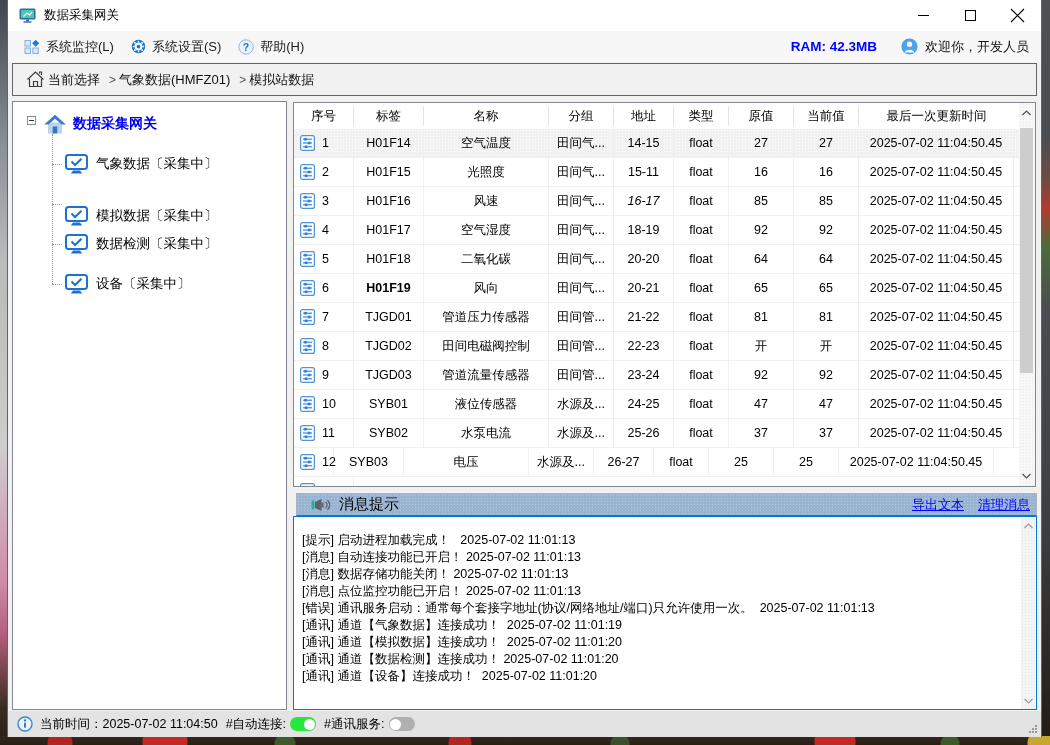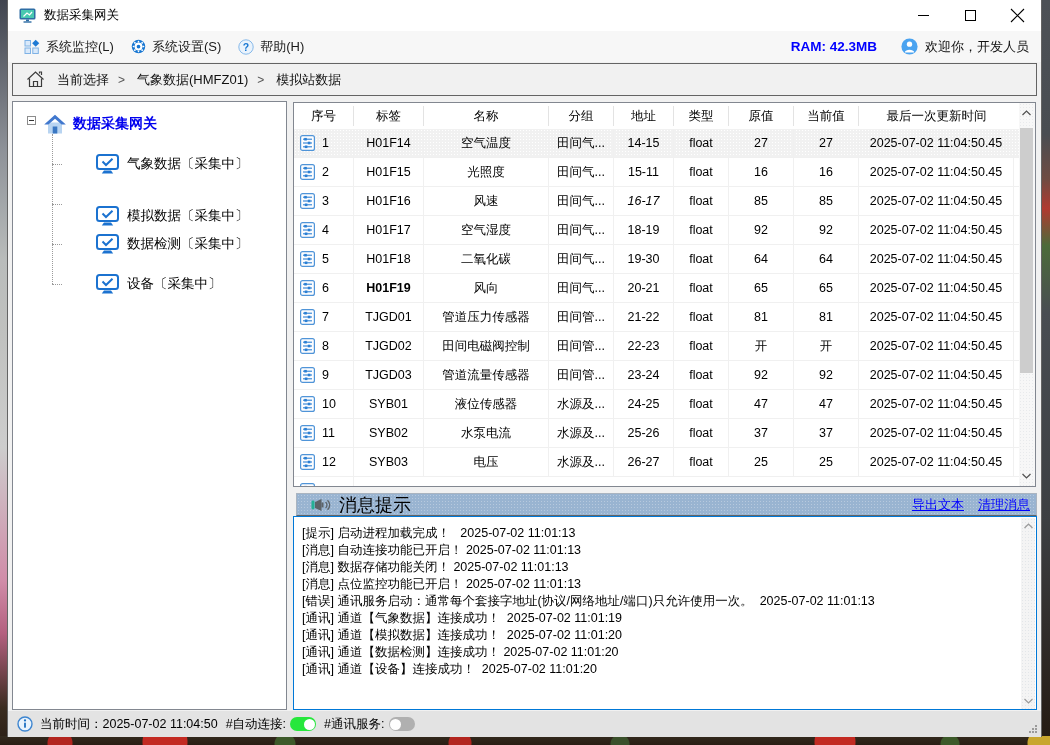--- a/index.html
+++ b/index.html
@@ -31,48 +31,48 @@
 .menu-item{display:flex;align-items:center;height:100%;padding:0 4px;}
 .menu-item .mi-label{font-size:13px;color:#1a1a1a;margin-left:6px;}
 #menu-left{display:flex;align-items:center;padding-left:12px;gap:9px;height:100%;}
 .menu-right{position:absolute;right:12px;top:0;height:31px;display:flex;align-items:center;}
 .ram-text{color:#0000ff;font-weight:bold;font-size:13.5px;}
 .welcome-wrap{display:flex;align-items:center;margin-left:24px;font-family:Liberation Mono, monospace;}
 .welcome-text{font-size:13px;color:#111;margin-left:7px;}
 
 .breadcrumb{position:absolute;left:4px;top:63px;width:1025px;height:33px;border:1px solid #646464;background:#f1f1f1;display:flex;align-items:center;}
 .bc-home{margin-left:13px;}
-.bc-item{font-size:13px;color:#111;margin-left:12px;}
+.bc-item{font-size:13px;color:#111;margin-left:3px;}
 .bc-sep{font-size:12px;color:#555;margin-left:9px;}
 
 .treepanel{position:absolute;left:4px;top:101px;width:275px;height:609px;background:#fff;border:1px solid #828790;overflow:hidden;}
 .tree-root-row{position:absolute;left:0;top:10px;width:100%;height:24px;display:flex;align-items:center;}
 .tree-expander{position:absolute;left:14px;top:4px;width:9px;height:9px;border:1px solid #8c8c8c;background:#fff;}
 .tree-expander::after{content:"";position:absolute;left:1px;top:3px;width:5px;height:1px;background:#333;}
 .tree-root-label{position:absolute;left:60px;font-size:14px;font-weight:bold;color:#0000ee;}
-.tree-item{position:absolute;left:52px;height:26px;display:flex;align-items:center;margin-left:31px;}
+.tree-item{position:absolute;left:52px;height:26px;display:flex;align-items:center;}
 .tree-item-label{font-size:13.5px;color:#000;margin-left:8px;}
 .tree-vline{position:absolute;left:39px;width:1px;border-left:1px dotted #9a9a9a;}
 .tree-hline{position:absolute;height:1px;border-top:1px dotted #9a9a9a;width:10px;left:39px;}
 
 .datatable{position:absolute;left:285px;top:102px;width:743px;height:385px;background:#fff;border:1px solid #828790;overflow:hidden;}
 .thead{display:flex;height:26px;align-items:center;background:#fff;}
 .th{font-size:12.5px;color:#000;text-align:center;height:20px;line-height:20px;border-right:1px solid #e3e3e3;}
 .th:last-child{border-right:none;}
 .trow{display:flex;height:29px;align-items:center;background:#fff;border-bottom:1px solid #f0f0f0;}
 .trow.hot{background-color:#f1f1f1;background-image:radial-gradient(#fff .7px, transparent .8px);background-size:3px 3px;}
 .td{font-size:12.5px;color:#000;text-align:center;height:100%;display:flex;align-items:center;justify-content:center;border-right:1px solid #f0f0f0;}
 .td.c1{justify-content:flex-start;padding-left:6px;}
 .td .seq-num{margin-left:7px;}
 .vscroll{position:absolute;right:0;top:0;width:16px;height:383px;background-color:#f7f7f7;background-image:radial-gradient(#e8eaec .7px, transparent .8px);background-size:3px 3px;}
 .vscroll .thumb{position:absolute;left:1px;width:13px;background:#cdcdcd;}
 .chev{position:absolute;left:2px;width:11px;height:8px;}
 
 .msgheader{position:absolute;left:288px;top:493px;width:741px;height:23px;background-color:#99b4d1;background-image:radial-gradient(#b7c9de .7px, transparent .8px);background-size:3px 3px;border:1px solid #aab4c0;border-bottom:1px solid #646464;display:flex;align-items:center;}
-.msg-title{font-size:18px;color:#000;margin-left:8px;}
+.msg-title{font-size:15px;color:#000;margin-left:8px;}
 .msg-links{position:absolute;right:6px;display:flex;gap:14px;}
 .msg-link{font-size:13px;color:#0000ff;text-decoration:underline;cursor:pointer;}
 
 .msglist{position:absolute;left:285px;top:516px;width:744px;height:194px;background:#fff;border:1px solid #0078d7;overflow:hidden;}
 .msg-line{font-size:12.5px;color:#000;line-height:17px;padding-left:8px;white-space:pre;}
 .msglist .msg-scroll{position:absolute;right:1px;top:1px;width:14px;height:191px;background-color:#f4f4f4;background-image:radial-gradient(#e3e6e9 .7px, transparent .8px);background-size:3px 3px;}
 
 .statusbar{position:absolute;left:0;top:711px;width:100%;height:26px;background:#e3e3e3;display:flex;align-items:center;}
 .sb-text{font-size:12.5px;color:#000;}
 .toggle{position:relative;border-radius:7px;width:26px;height:14px;}
@@ -384,21 +384,21 @@
                   <rect x="7.8" y="6.7" width="2.6" height="2.6"></rect>
                   <rect x="4.8" y="10.5" width="2.6" height="2.6"></rect>
                 </g>
               </svg>
             </span>
             <span class="seq-num">5</span>
           </div>
           <div class="td c2" style="width: 70px;">H01F18</div>
           <div class="td c3" style="width: 125px;">二氧化碳</div>
           <div class="td c4" style="width: 65px;">田间气...</div>
-          <div class="td c5" style="width: 60px;">19-30</div>
+          <div class="td c5" style="width: 60px;">20-20</div>
           <div class="td c6" style="width: 55px;">float</div>
           <div class="td c7" style="width: 65px;">64</div>
           <div class="td c8" style="width: 65px;">64</div>
           <div class="td c9" style="width: 155px;">2025-07-02 11:04:50.45</div>
         </div>
         <div class="trow">
           <div class="td c1" style="width: 60px;">
             <span style="display:flex">
               <svg width="15" height="16" viewBox="0 0 15 16">
                 <rect x="0.6" y="0.6" width="13.8" height="14.8" rx="2" fill="#fdfdfe" stroke="#4f94d8" stroke-width="1.2"></rect>
@@ -559,21 +559,21 @@
           <div class="td c2" style="width: 70px;">SYB02</div>
           <div class="td c3" style="width: 125px;">水泵电流</div>
           <div class="td c4" style="width: 65px;">水源及...</div>
           <div class="td c5" style="width: 60px;">25-26</div>
           <div class="td c6" style="width: 55px;">float</div>
           <div class="td c7" style="width: 65px;">37</div>
           <div class="td c8" style="width: 65px;">37</div>
           <div class="td c9" style="width: 155px;">2025-07-02 11:04:50.45</div>
         </div>
         <div class="trow">
-          <div class="td c1" style="width: 60px;">
+          <div class="td c1" style="width: 40px;">
             <span style="display:flex">
               <svg width="15" height="16" viewBox="0 0 15 16">
                 <rect x="0.6" y="0.6" width="13.8" height="14.8" rx="2" fill="#fdfdfe" stroke="#4f94d8" stroke-width="1.2"></rect>
                 <g stroke="#2a7fd4" stroke-width="1.1">
                   <line x1="3" y1="4.2" x2="12" y2="4.2"></line>
                   <line x1="3" y1="8" x2="12" y2="8"></line>
                   <line x1="3" y1="11.8" x2="12" y2="11.8"></line>
                 </g>
                 <g fill="#2a7fd4">
                   <rect x="4.2" y="2.9" width="2.6" height="2.6"></rect>
@@ -632,21 +632,21 @@
         <path d="M14.5 5 A3.8 3.8 0 0 1 14.5 11 M16.5 3.2 A6.4 6.4 0 0 1 16.5 12.8" stroke="#5d6368" fill="none" stroke-width="1.3"></path>
       </svg>
     <span class="msg-title">消息提示</span>
     <div class="msg-links">
       <span class="msg-link">导出文本</span>
       <span class="msg-link">清理消息</span>
     </div>
   </div>
 
   <div class="msglist">
-    <div id="msg-lines" style="padding-top:8px;">
+    <div id="msg-lines" style="padding-top:15px;">
         <div class="msg-line">[提示] 启动进程加载完成！   2025-07-02 11:01:13</div>
         <div class="msg-line">[消息] 自动连接功能已开启！ 2025-07-02 11:01:13</div>
         <div class="msg-line">[消息] 数据存储功能关闭！ 2025-07-02 11:01:13</div>
         <div class="msg-line">[消息] 点位监控功能已开启！ 2025-07-02 11:01:13</div>
         <div class="msg-line">[错误] 通讯服务启动：通常每个套接字地址(协议/网络地址/端口)只允许使用一次。  2025-07-02 11:01:13</div>
         <div class="msg-line">[通讯] 通道【气象数据】连接成功！  2025-07-02 11:01:19</div>
         <div class="msg-line">[通讯] 通道【模拟数据】连接成功！  2025-07-02 11:01:20</div>
         <div class="msg-line">[通讯] 通道【数据检测】连接成功！ 2025-07-02 11:01:20</div>
         <div class="msg-line">[通讯] 通道【设备】连接成功！  2025-07-02 11:01:20</div>
       </div>

